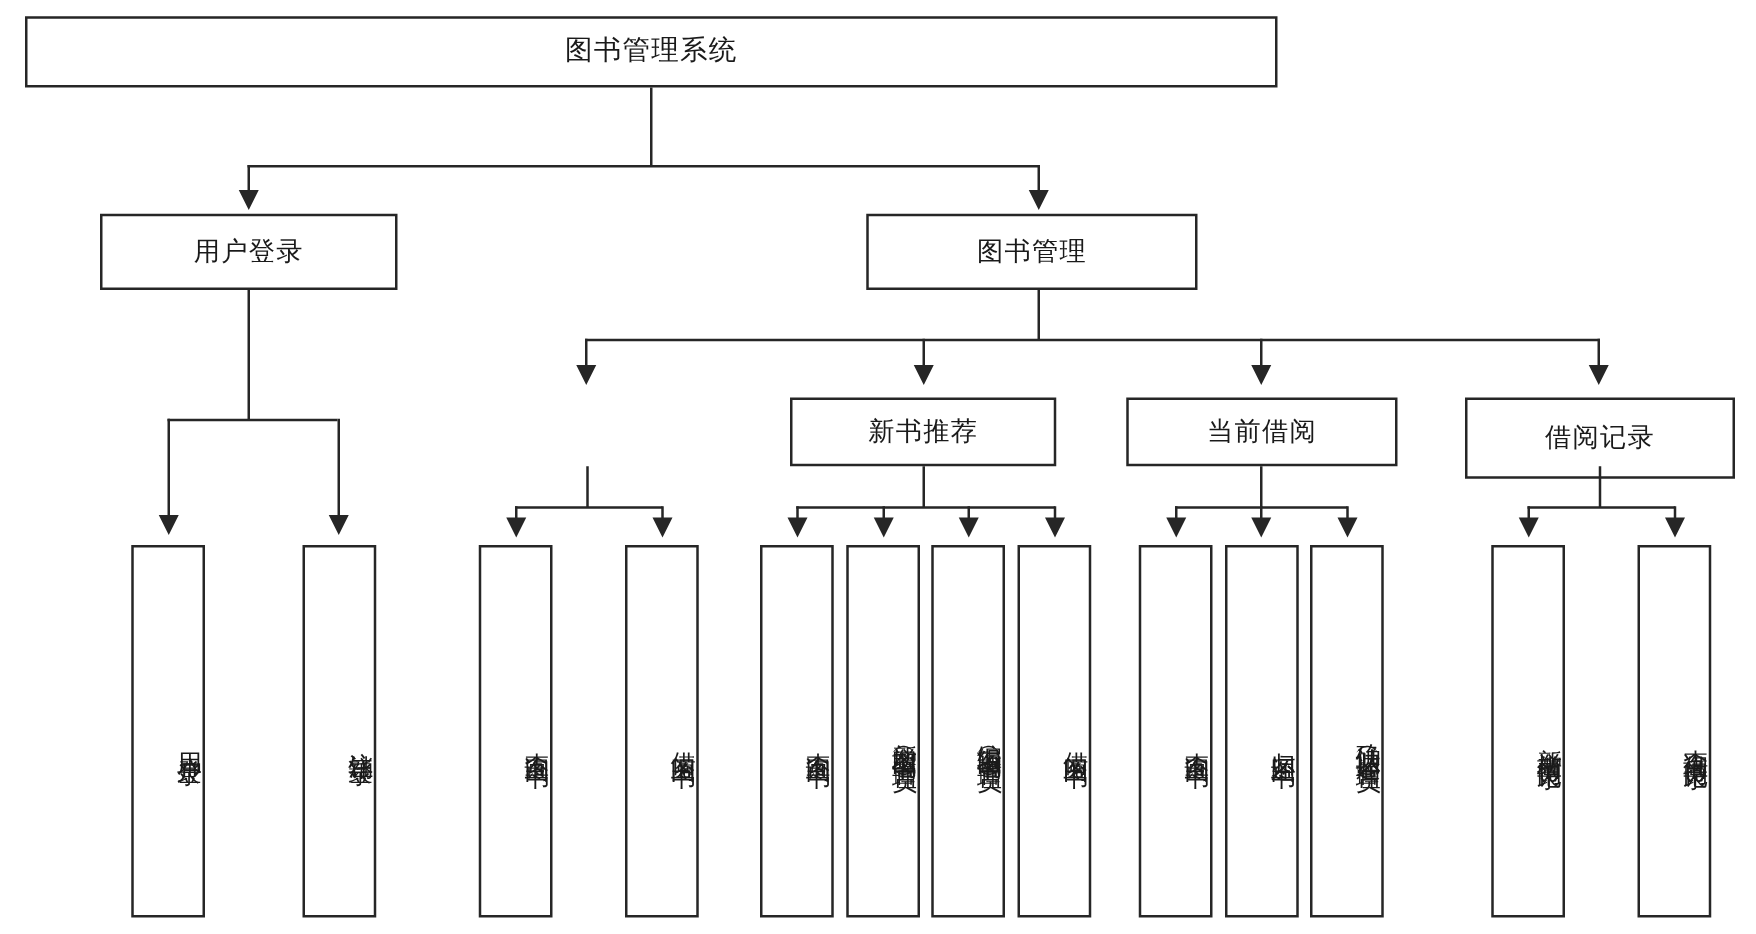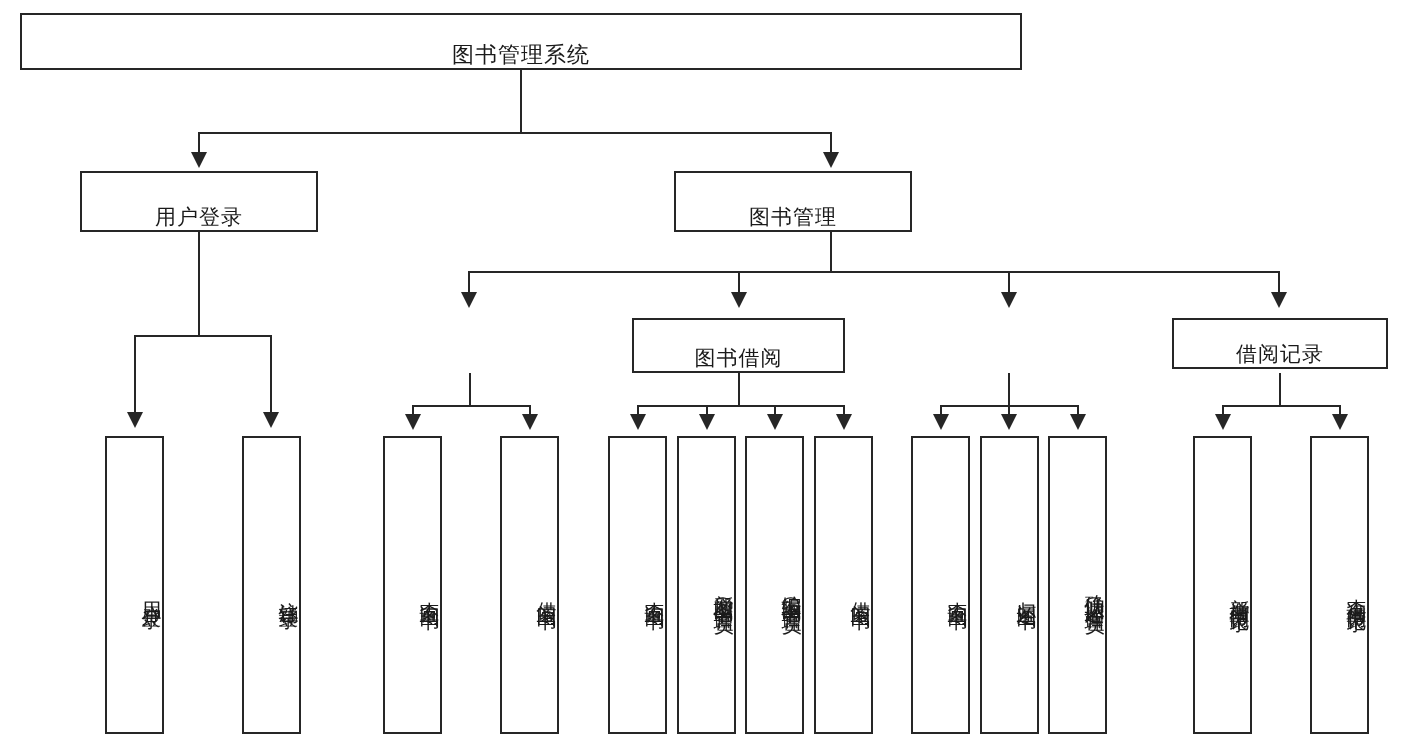--- a/index.html
+++ b/index.html
@@ -19,21 +19,21 @@
     overflow: hidden;
   }
   
   .box {
     position: absolute;
     box-sizing: border-box;
     border: 2px solid #262626;
     background: #ffffff;
     color: #1a1a1a;
     display: flex;
-    align-items: flex-end;
+    align-items: center;
     justify-content: center;
     text-align: center;
   }
   .box.h {
     font-size: 21px;
     letter-spacing: 1px;
     line-height: 1.2;
   }
   .box.root {
     font-size: 22px;
@@ -94,21 +94,21 @@
   <div class="ln hl" style="left:198px; top:132px; width:634px; height:2px;"></div>
   <div class="ln vl" style="left:198px; top:132px; width:2px; height:24px;"></div>
   <div class="arrow" style="left:191px; top:152px;"></div>
   <div class="ln vl" style="left:830px; top:132px; width:2px; height:24px;"></div>
   <div class="arrow" style="left:823px; top:152px;"></div>
 
   <div class="box h" style="left:80px; top:171px; width:238px; height:61px;">
     <span>用户登录</span>
   </div>
 
-  <div class="box h" style="left:674px; top:171px; width:238px; height:61px;">
+  <div class="box h" style="left:693px; top:171px; width:265px; height:61px;">
     <span>图书管理</span>
   </div>
 
   <div class="ln vl" style="left:198px; top:232px; width:2px; height:104px;"></div>
   <div class="ln hl" style="left:134px; top:335px; width:136px; height:2px;"></div>
   <div class="ln vl" style="left:134px; top:335px; width:2px; height:80px;"></div>
   <div class="arrow" style="left:127px; top:412px;"></div>
   <div class="ln vl" style="left:270px; top:335px; width:2px; height:80px;"></div>
   <div class="arrow" style="left:263px; top:412px;"></div>
 
@@ -117,23 +117,26 @@
   <div class="ln vl" style="left:468px; top:271px; width:2px; height:25px;"></div>
   <div class="arrow" style="left:461px; top:292px;"></div>
   <div class="ln vl" style="left:738px; top:271px; width:2px; height:25px;"></div>
   <div class="arrow" style="left:731px; top:292px;"></div>
   <div class="ln vl" style="left:1008px; top:271px; width:2px; height:25px;"></div>
   <div class="arrow" style="left:1001px; top:292px;"></div>
   <div class="ln vl" style="left:1278px; top:271px; width:2px; height:25px;"></div>
   <div class="arrow" style="left:1271px; top:292px;"></div>
 
   <div class="box h" style="left:632px; top:318px; width:213px; height:55px;">
-    <span>图书借阅</span>
-  </div>
-  <div class="box h" style="left:1172px; top:318px; width:216px; height:51px;">
+    <span>新书推荐</span>
+  </div>
+  <div class="box h" style="left:901px; top:318px; width:217px; height:55px;">
+    <span>当前借阅</span>
+  </div>
+  <div class="box h" style="left:1172px; top:318px; width:216px; height:65px;">
     <span>借阅记录</span>
   </div>
 
   <div class="ln vl" style="left:469px; top:373px; width:2px; height:33px;"></div>
   <div class="ln hl" style="left:412px; top:405px; width:118px; height:2px;"></div>
   <div class="ln vl" style="left:412px; top:405px; width:2px; height:12px;"></div>
   <div class="arrow" style="left:405px; top:414px;"></div>
   <div class="ln vl" style="left:529px; top:405px; width:2px; height:12px;"></div>
   <div class="arrow" style="left:522px; top:414px;"></div>
 

